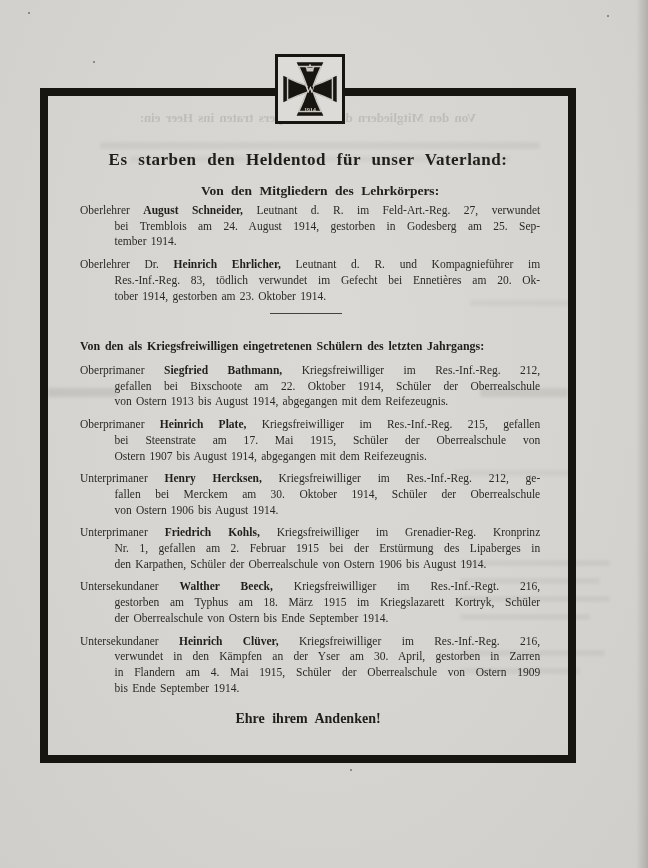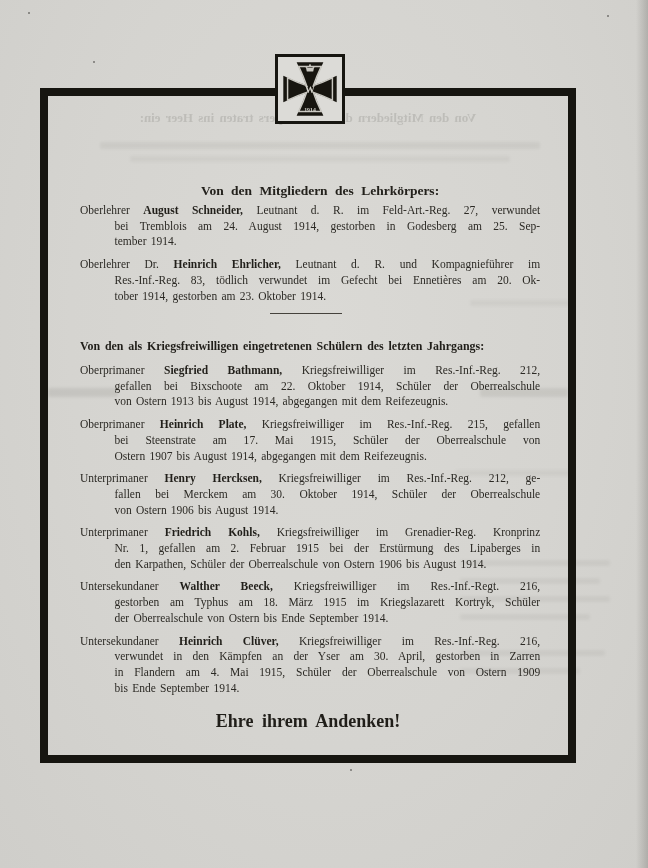--- a/index.html
+++ b/index.html
@@ -45,21 +45,21 @@
     position:absolute; left:270px; top:313px; width:72px; height:0;
     border-top:1.5px solid #45423c;
   }
   .heading2{
     position:absolute; left:80px; top:338px; margin:0;
     font-size:13.5px; font-weight:700; color:#201e19; white-space:nowrap;
     word-spacing:2px; transform:scaleX(0.885); transform-origin:0 0;
   }
   .closing{
     position:absolute; left:40px; width:536px; top:711px; margin:0;
-    text-align:center; font-size:18px; font-weight:700; color:#201e19;
+    text-align:center; font-size:14px; font-weight:700; color:#201e19;
     word-spacing:4px;
   }
   .ghost-heading{
     position:absolute; left:40px; width:536px; top:110px;
     text-align:center; font-size:13px; font-weight:700;
     color:#81807b; opacity:.28; transform:scaleX(-1);
     filter:blur(.5px); word-spacing:2px; white-space:nowrap;
   }
   .smudge{position:absolute; background:#78766f; filter:blur(1.5px); border-radius:2px;}
   .speck{position:absolute; width:2px; height:2px; background:rgba(40,38,34,.55); border-radius:50%;}
@@ -101,20 +101,21 @@
         <circle cx="44" cy="12" r="1.8"></circle>
           <circle cx="50" cy="9" r="1.8"></circle>
           <circle cx="56" cy="12" r="1.8"></circle>
         <path d="M43,13.5 L57,13.5 L55.5,20 L44.5,20 Z"></path>
       </g>
       <text x="50" y="57" font-size="17" font-weight="bold" text-anchor="middle" fill="#d3d1ca" font-family="Liberation Serif, serif">W</text>
       <text x="50" y="90" font-size="10" font-weight="bold" text-anchor="middle" fill="#d3d1ca" font-family="Liberation Serif, serif">1914</text>
     </svg>
   </div>
 
+  <h1 class="title">Es starben den Heldentod für unser Vaterland:</h1>
   <h2 class="subtitle">Von den Mitgliedern des Lehrkörpers:</h2>
 
   <div class="textcol sec1">
     <p class="entry">
       <span class="line first"><span>Oberlehrer</span> <b>August Schneider,</b> <span>Leutnant d. R. im Feld-Art.-Reg. 27, verwundet</span></span>
       <span class="line">bei Tremblois am 24. August 1914, gestorben in Godesberg am 25. Sep-</span>
       <span class="line last">tember 1914.</span>
     </p>
     <p class="entry">
       <span class="line first"><span>Oberlehrer Dr.</span> <b>Heinrich Ehrlicher,</b> <span>Leutnant d. R. und Kompagnieführer im</span></span>

